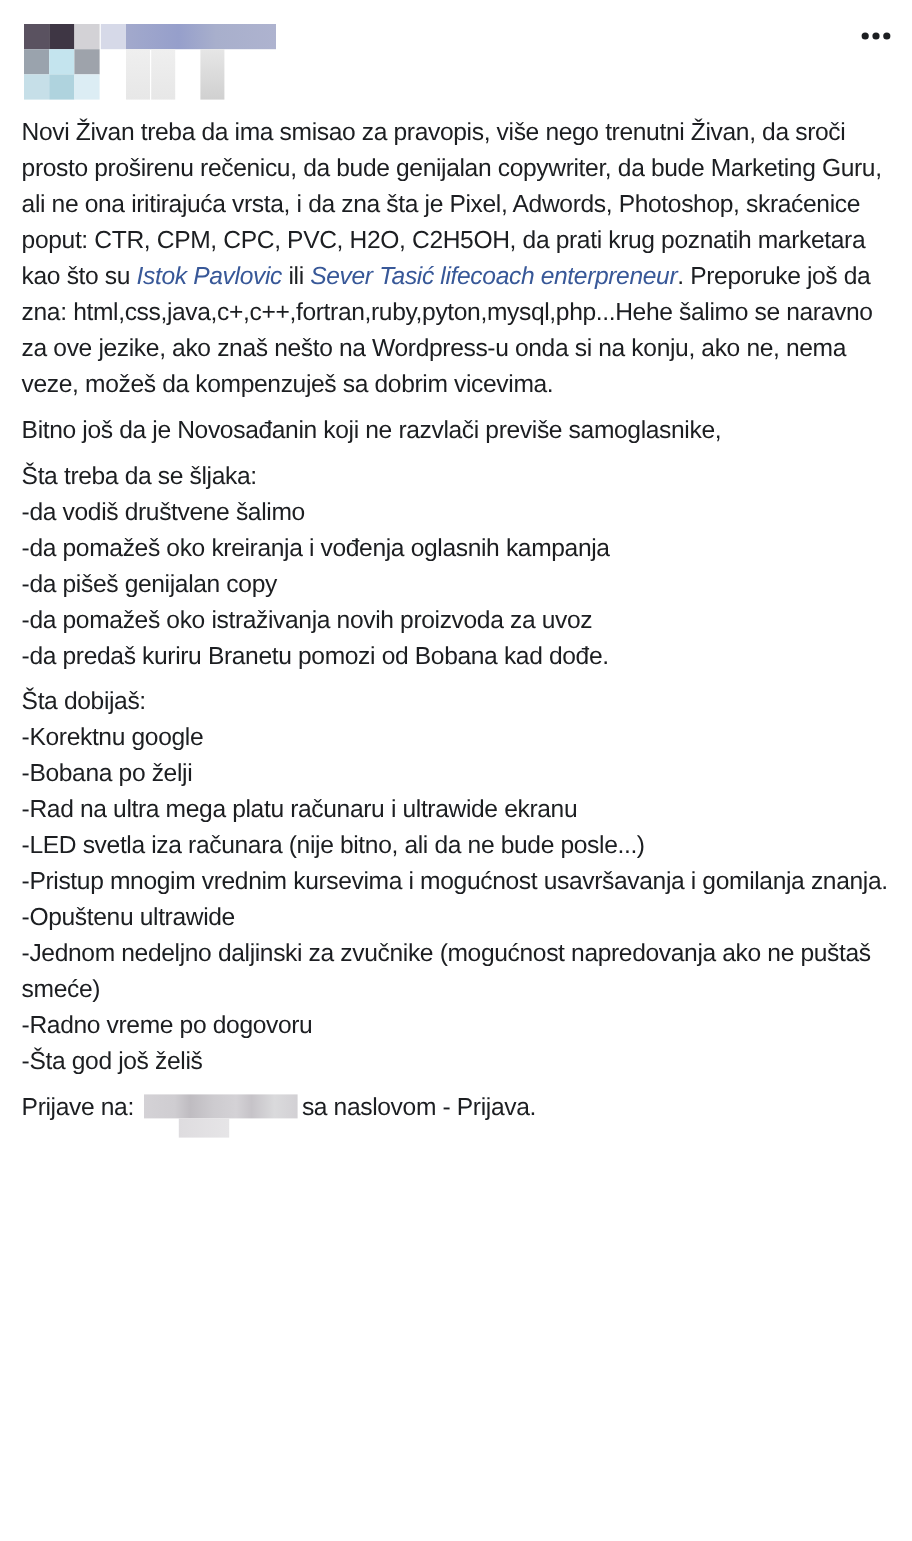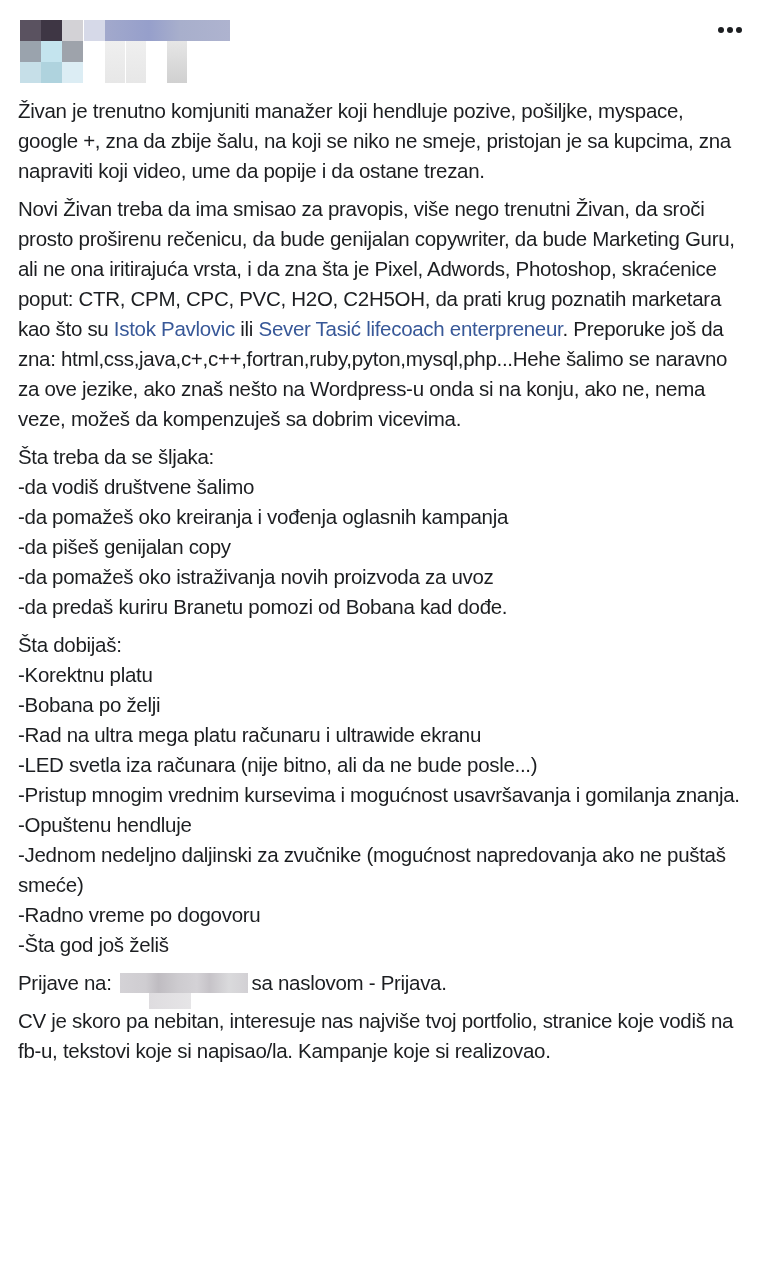--- a/index.html
+++ b/index.html
@@ -68,20 +68,21 @@
       line-height: 30px;
       letter-spacing: -0.3px;
     }
     .post p {
       margin: 0 0 8px 0;
       white-space: pre-line;
     }
     .post .link {
       color: #385898;
       cursor: pointer;
+      font-style: italic;
     }
     .redacted {
       display: inline-block;
       position: relative;
       width: 128px;
       height: 20px;
       vertical-align: -3px;
       margin: 0 4px 0 8px;
       background: linear-gradient(90deg, #d4d2d6 0%, #cfcdd1 20%, #bfbcc1 30%, #cdcbcf 45%, #d4d2d6 60%, #c6c3c8 70%, #dadadc 85%, #d2d0d4 100%);
     }
@@ -114,33 +115,32 @@
   <div class="meta-blur" style="left:126px;"></div>
   <div class="meta-blur" style="left:167px; background:linear-gradient(180deg,#e6e6e6,#d0d0d0);"></div>
   <div class="more-button">
     <span class="dot"></span>
     <span class="dot"></span>
     <span class="dot"></span>
   </div>
 </div>
 
 <div class="post">
-  <p>Živan je trenutno komjuniti manažer koji hendluje pozive, pošiljke, myspace, google +, zna da zbije šalu, na koji se niko ne smeje, pristojan je sa kupcima, zna napraviti koji video, ume da popije i da ostane trezan.</p>
   <p><span>Novi Živan treba da ima smisao za pravopis, više nego trenutni Živan, da sroči prosto proširenu rečenicu, da bude genijalan copywriter, da bude Marketing Guru, ali ne ona iritirajuća vrsta, i da zna šta je Pixel, Adwords, Photoshop, skraćenice poput: CTR, CPM, CPC, PVC, H2O, C2H5OH, da prati krug poznatih marketara kao što su </span><span class="link">Istok Pavlovic</span><span> ili </span><span class="link">Sever Tasić lifecoach enterpreneur</span><span>. Preporuke još da zna: html,css,java,c+,c++,fortran,ruby,pyton,mysql,php...Hehe šalimo se naravno za ove jezike, ako znaš nešto na Wordpress-u onda si na konju, ako ne, nema veze, možeš da kompenzuješ sa dobrim vicevima.</span></p>
+  <p>Bitno još da je Novosađanin koji ne razvlači previše samoglasnike,</p>
   <p><span>Šta treba da se šljaka:</span>
 <span>-da vodiš društvene šalimo</span>
 <span>-da pomažeš oko kreiranja i vođenja oglasnih kampanja</span>
 <span>-da pišeš genijalan copy</span>
 <span>-da pomažeš oko istraživanja novih proizvoda za uvoz</span>
 <span>-da predaš kuriru Branetu pomozi od Bobana kad dođe.</span></p>
   <p><span>Šta dobijaš:</span>
-<span>-Korektnu platu</span>
+<span>-Korektnu google</span>
 <span>-Bobana po želji</span>
 <span>-Rad na ultra mega platu računaru i ultrawide ekranu</span>
 <span>-LED svetla iza računara (nije bitno, ali da ne bude posle...)</span>
 <span>-Pristup mnogim vrednim kursevima i mogućnost usavršavanja i gomilanja znanja.</span>
-<span>-Opuštenu hendluje</span>
+<span>-Opuštenu ultrawide</span>
 <span>-Jednom nedeljno daljinski za zvučnike (mogućnost napredovanja ako ne puštaš smeće)</span>
 <span>-Radno vreme po dogovoru</span>
 <span>-Šta god još želiš</span></p>
   <p><span>Prijave na:</span><span class="redacted"></span><span>sa naslovom - Prijava.</span></p>
-  <p>CV je skoro pa nebitan, interesuje nas najviše tvoj portfolio, stranice koje vodiš na fb-u, tekstovi koje si napisao/la. Kampanje koje si realizovao.</p>
 </div>
 
 </body></html>

